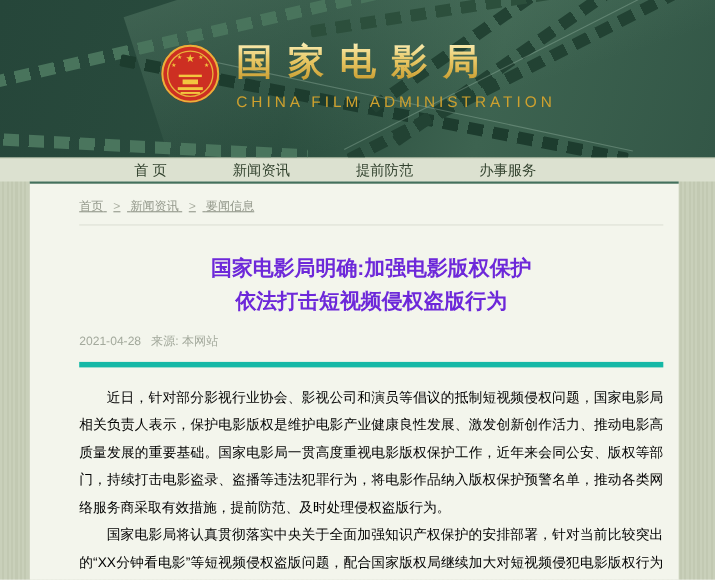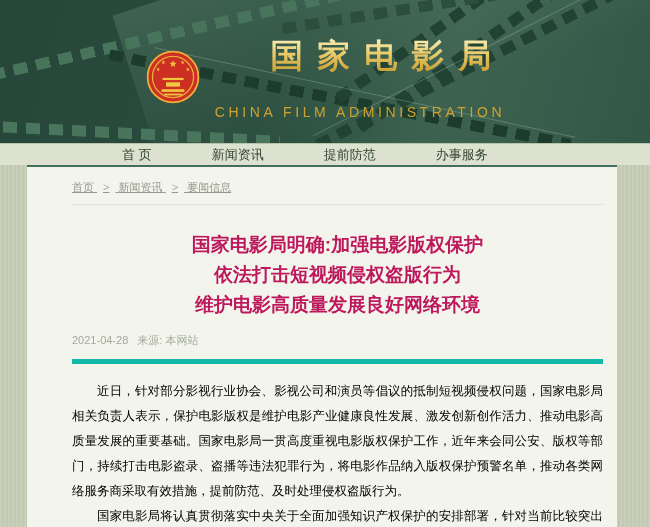--- a/index.html
+++ b/index.html
@@ -29,21 +29,21 @@
   .s4 .holes + .holes { margin-top:26px; }
   .s5 { right:-140px; top:26px; width:500px; transform:rotate(-27deg); --hc:#224233; }
   .s6 { right:-30px; top:-8px; width:400px; transform:rotate(-9deg);  --hc:#2c4f3c; }
   .hline { position:absolute; height:1px; background:rgba(190,220,200,.28); }
   .l1 { left:150px; top:92px; width:430px; transform:rotate(12deg); }
   .l2 { right:-60px; top:40px; width:420px; transform:rotate(-27deg); }
 
   .logo { position:relative; z-index:3; display:flex; align-items:center;
           width:fit-content; margin:34px auto 0 auto; }
   .emblem { width:56px; height:56px; margin-right:14px; }
-  .logo-text { display:flex; flex-direction:column; align-items:flex-end;gap:20px; }
+  .logo-text { display:flex; flex-direction:column; align-items:flex-start; }
   .site-title {
     font-size:33px; font-weight:bold; letter-spacing:14px; white-space:nowrap;
     color:#e3b94d;
     background:linear-gradient(180deg,#fbf0bb 8%,#e9c967 45%,#c79a2c 90%);
     -webkit-background-clip:text; background-clip:text; -webkit-text-fill-color:transparent;
     text-shadow:0 0 0 rgba(0,0,0,0);
   }
   .site-subtitle { font-size:14px; font-weight:normal; letter-spacing:3.6px;
     color:#cfa12e; margin-top:5px; white-space:nowrap; }
 
@@ -55,21 +55,21 @@
   
   .card { margin-left:27px; width:590px; min-height:359px;
     background:#f3f5ec; border-top:2px solid #43705c; }
   .card-inner { padding:0 14px 0 45px; }
 
   .breadcrumb { font-size:11px; color:#93988b; padding:13px 0 9px 0;
     border-bottom:1px solid #dde0d4;text-decoration:underline; }
   .breadcrumb .crumb { cursor:pointer; }
   .breadcrumb .sep { margin:0 6px; color:#a8ad9f; }
 
-  .article-title { margin-top:25px; text-align:center; color:#be185d;
+  .article-title { margin-top:25px; text-align:center; color:#6d28d9;
     font-size:19px; line-height:30px; font-weight:600; }
 
   .meta-row { display:flex; justify-content:space-between; align-items:center;
     margin-top:13px; padding-bottom:11px; border-bottom:5px solid #14b8a6;
     font-size:11px; color:#a3a99c; }
   .meta-left span { margin-right:6px; }
   .meta-right { display:flex; align-items:center; gap:6px; color:#8f9588; }
   .font-size-opt { margin:0 3px; cursor:pointer; }
   .print-btn { display:flex; align-items:center; gap:4px; margin-left:22px; cursor:pointer; }
   .print-btn svg { display:block; }
@@ -141,21 +141,20 @@
       <span class="crumb">首页</span>
       <span class="sep">&gt;</span>
       <span class="crumb">新闻资讯</span>
       <span class="sep">&gt;</span>
       <span class="crumb">要闻信息</span>
     </div>
 
     <div class="article-title">
       <div>国家电影局明确:加强电影版权保护</div>
       <div>依法打击短视频侵权盗版行为</div>
-      <div>维护电影高质量发展良好网络环境</div>
     </div>
 
     <div class="meta-row">
       <div class="meta-left">
         <span>2021-04-28</span>
         <span>来源: 本网站</span>
       </div>
     </div>
 
     <div class="article-body">

